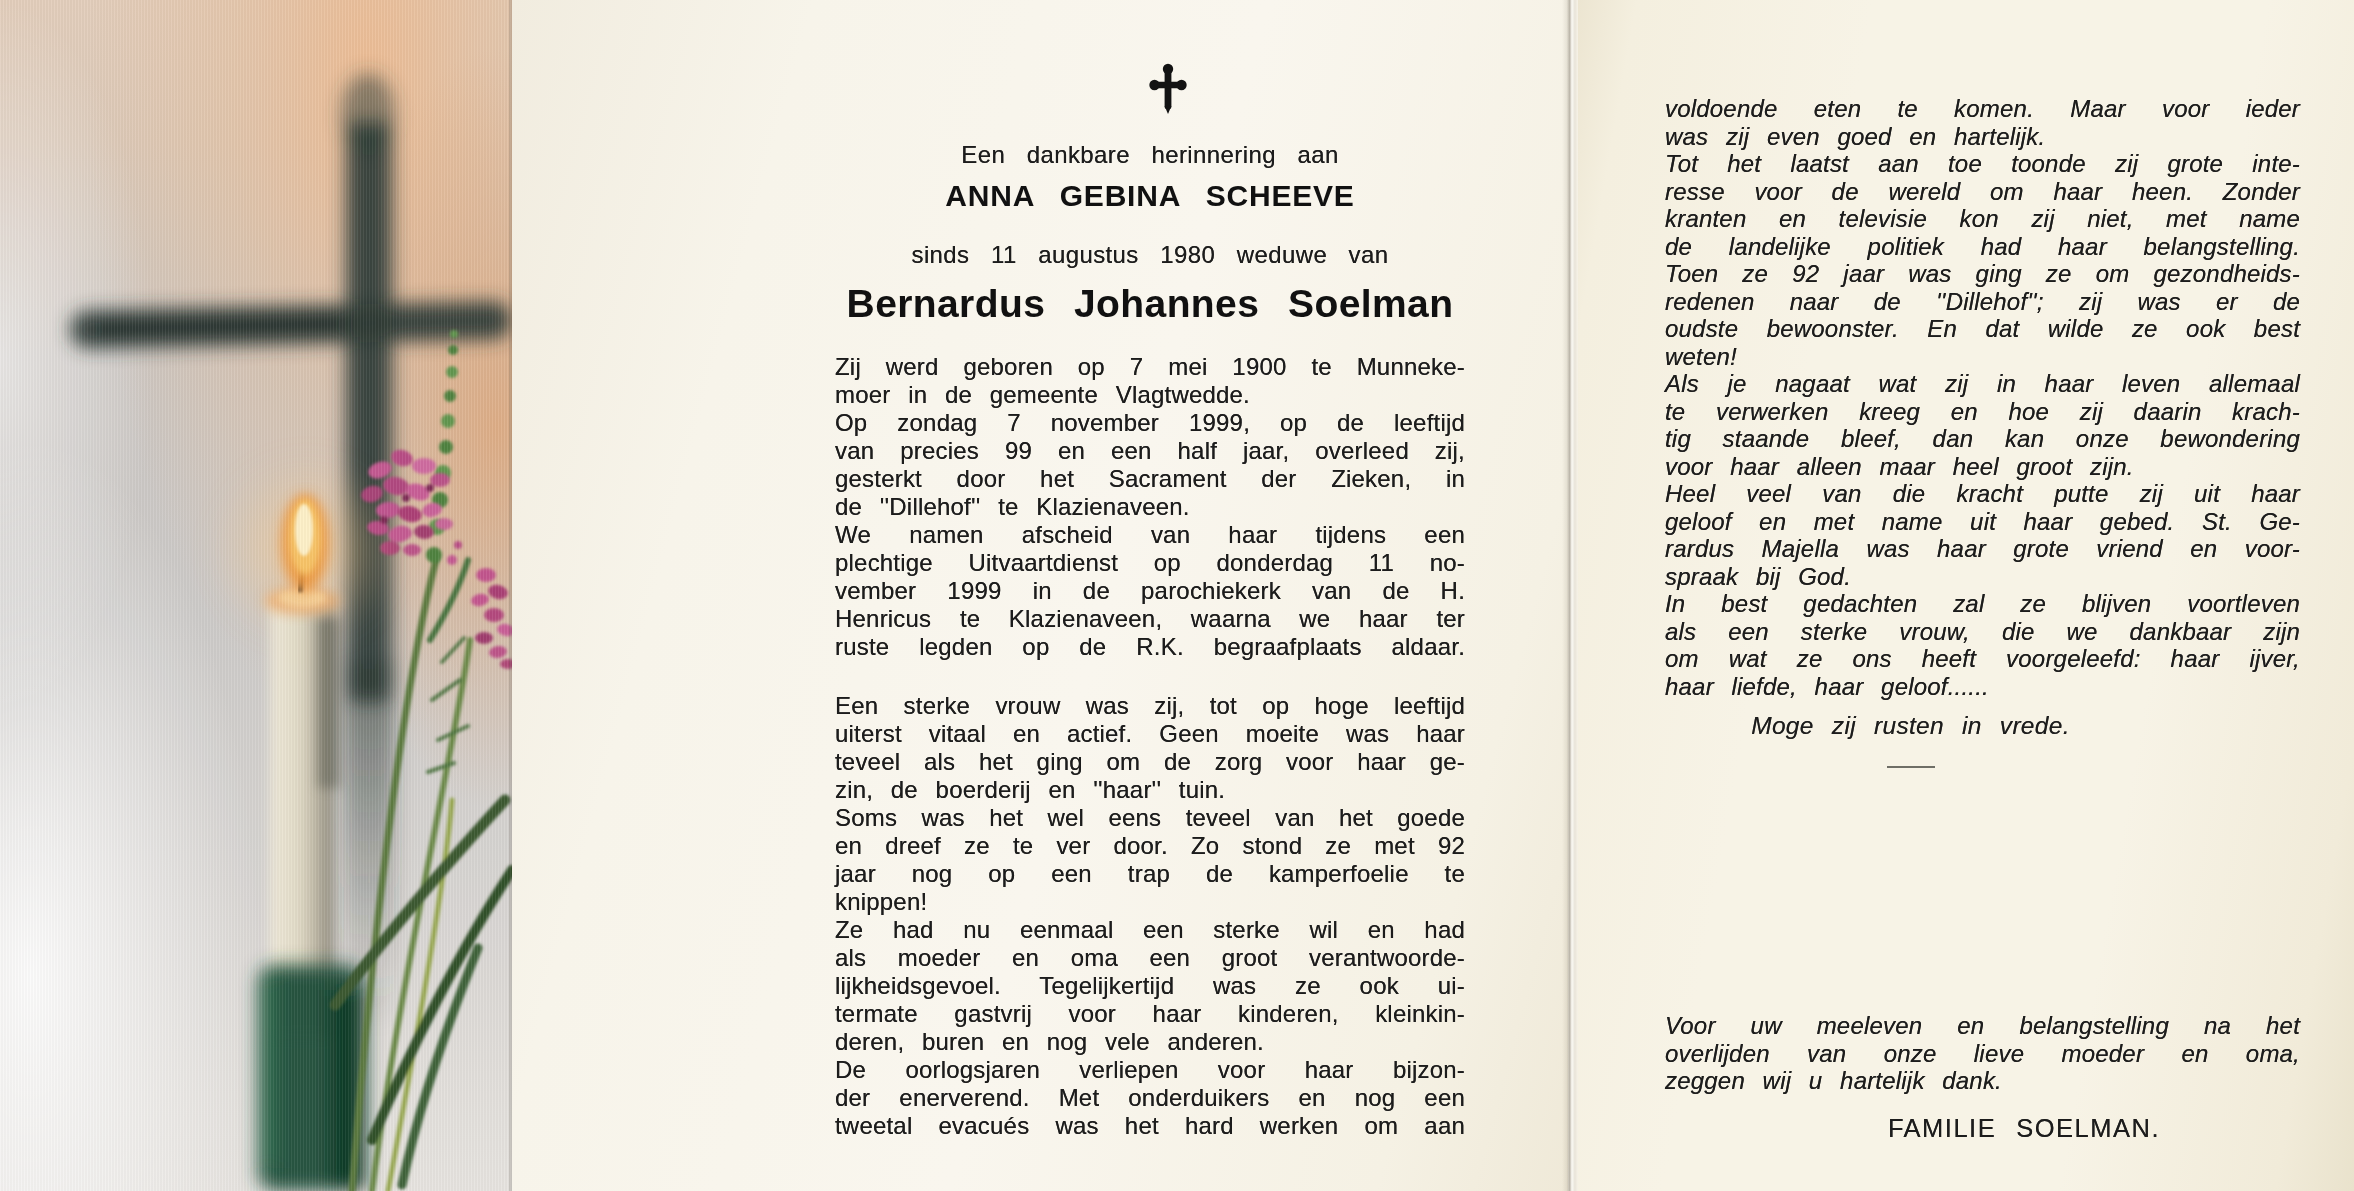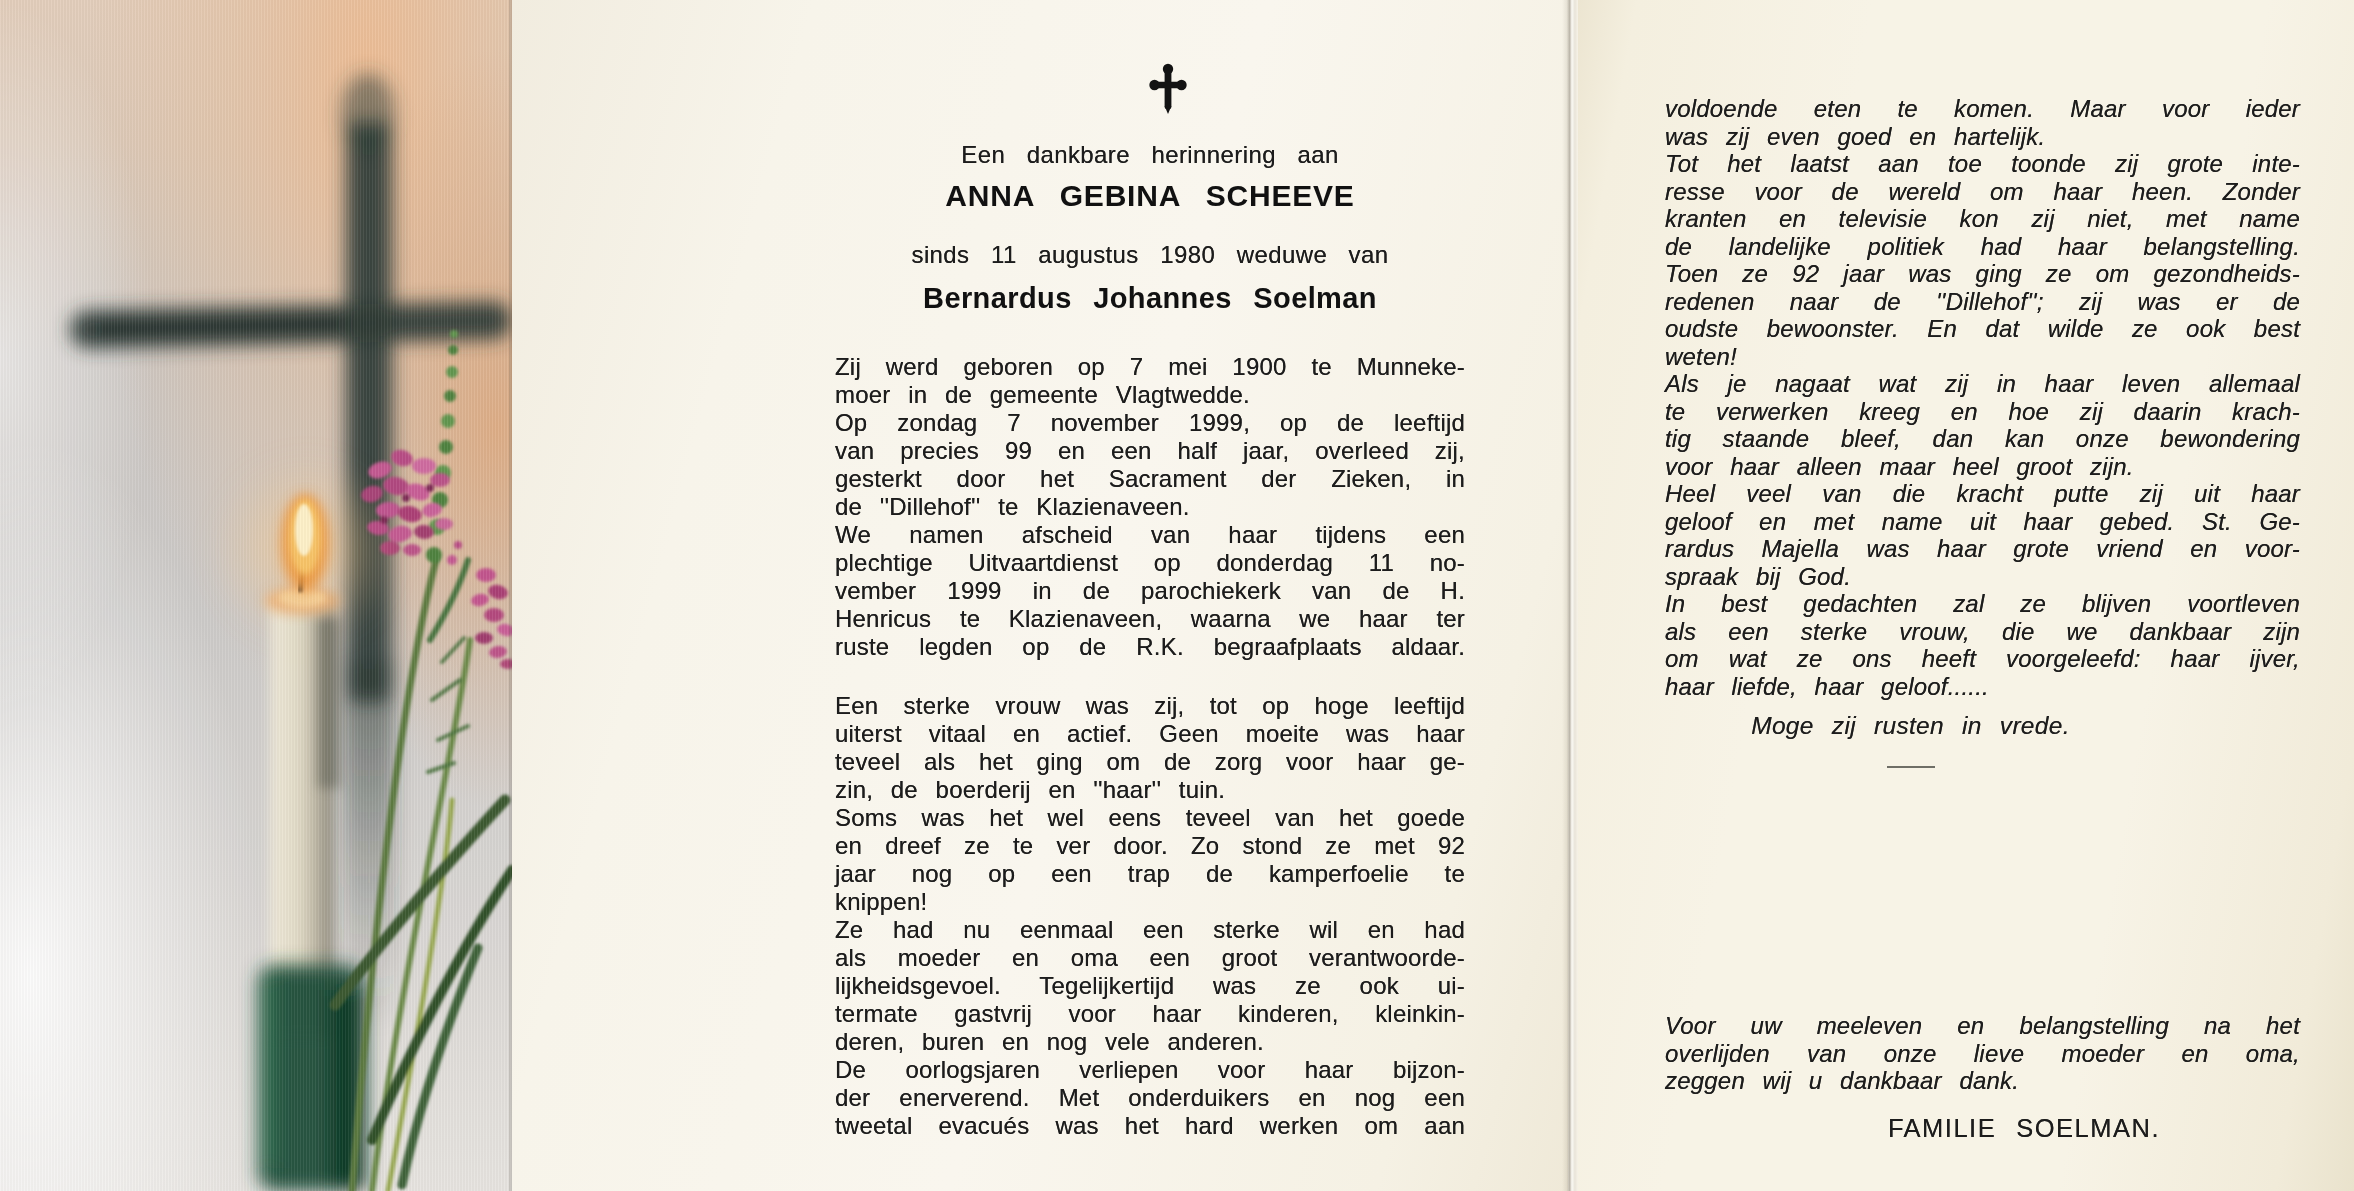--- a/index.html
+++ b/index.html
@@ -41,21 +41,21 @@
   .bodytext{font-size:24px;line-height:28px;letter-spacing:.2px;
     text-shadow:0 0 .5px rgba(20,20,20,.8);}
   #col3 .bodytext{line-height:27.5px;font-style:italic;}
   .bline{text-align:left;word-spacing:.45em;white-space:nowrap;}
   .bline.just{text-align:justify;text-align-last:justify;text-justify:inter-word;word-spacing:.1em;white-space:normal;}
 
   .center{text-align:center;white-space:nowrap;}
   #intro-line{top:141px;font-size:24px;word-spacing:.6em;letter-spacing:.4px;text-shadow:0 0 .5px rgba(20,20,20,.8);}
   #deceased-name{top:179px;font-size:30px;font-weight:700;word-spacing:.55em;letter-spacing:.8px;color:#111;}
   #widow-line{top:241px;font-size:24px;word-spacing:.6em;letter-spacing:.4px;text-shadow:0 0 .5px rgba(20,20,20,.8);}
-  #husband-name{top:282px;font-size:29px;font-weight:700;word-spacing:.45em;letter-spacing:.4px;color:#111;}
+  #husband-name{top:282px;font-size:39px;font-weight:700;word-spacing:.45em;letter-spacing:.4px;color:#111;}
 
   #cross-wrap{top:62px;display:flex;justify-content:center;transform:translateX(18px);}
   #para1{top:353px;}
   #para2{top:692px;}
   #para3{top:95px;}
 
   #motto-wrap{top:712px;left:0;right:144px;text-align:center;}
   #motto{font-size:24.5px;font-style:italic;word-spacing:.45em;letter-spacing:.3px;text-shadow:0 0 .5px rgba(20,20,20,.7);}
   #motto-dash{width:48px;border-top:2.5px solid #6f6e66;margin:26px auto 0;}
 
@@ -314,18 +314,18 @@
       </div>
 
     <div class="abs" id="motto-wrap">
       <div id="motto">Moge zij rusten in vrede.</div>
       <div id="motto-dash"></div>
     </div>
 
     <div class="abs bodytext" id="thanks">
         <div class="bline just">Voor uw meeleven en belangstelling na het</div>
         <div class="bline just">overlijden van onze lieve moeder en oma,</div>
-        <div class="bline">zeggen wij u dankbaar dank.</div>
+        <div class="bline">zeggen wij u hartelijk dank.</div>
       </div>
 
     <div class="abs" id="signature">FAMILIE SOELMAN.</div>
   </div>
 </div>
 
 </body></html>

